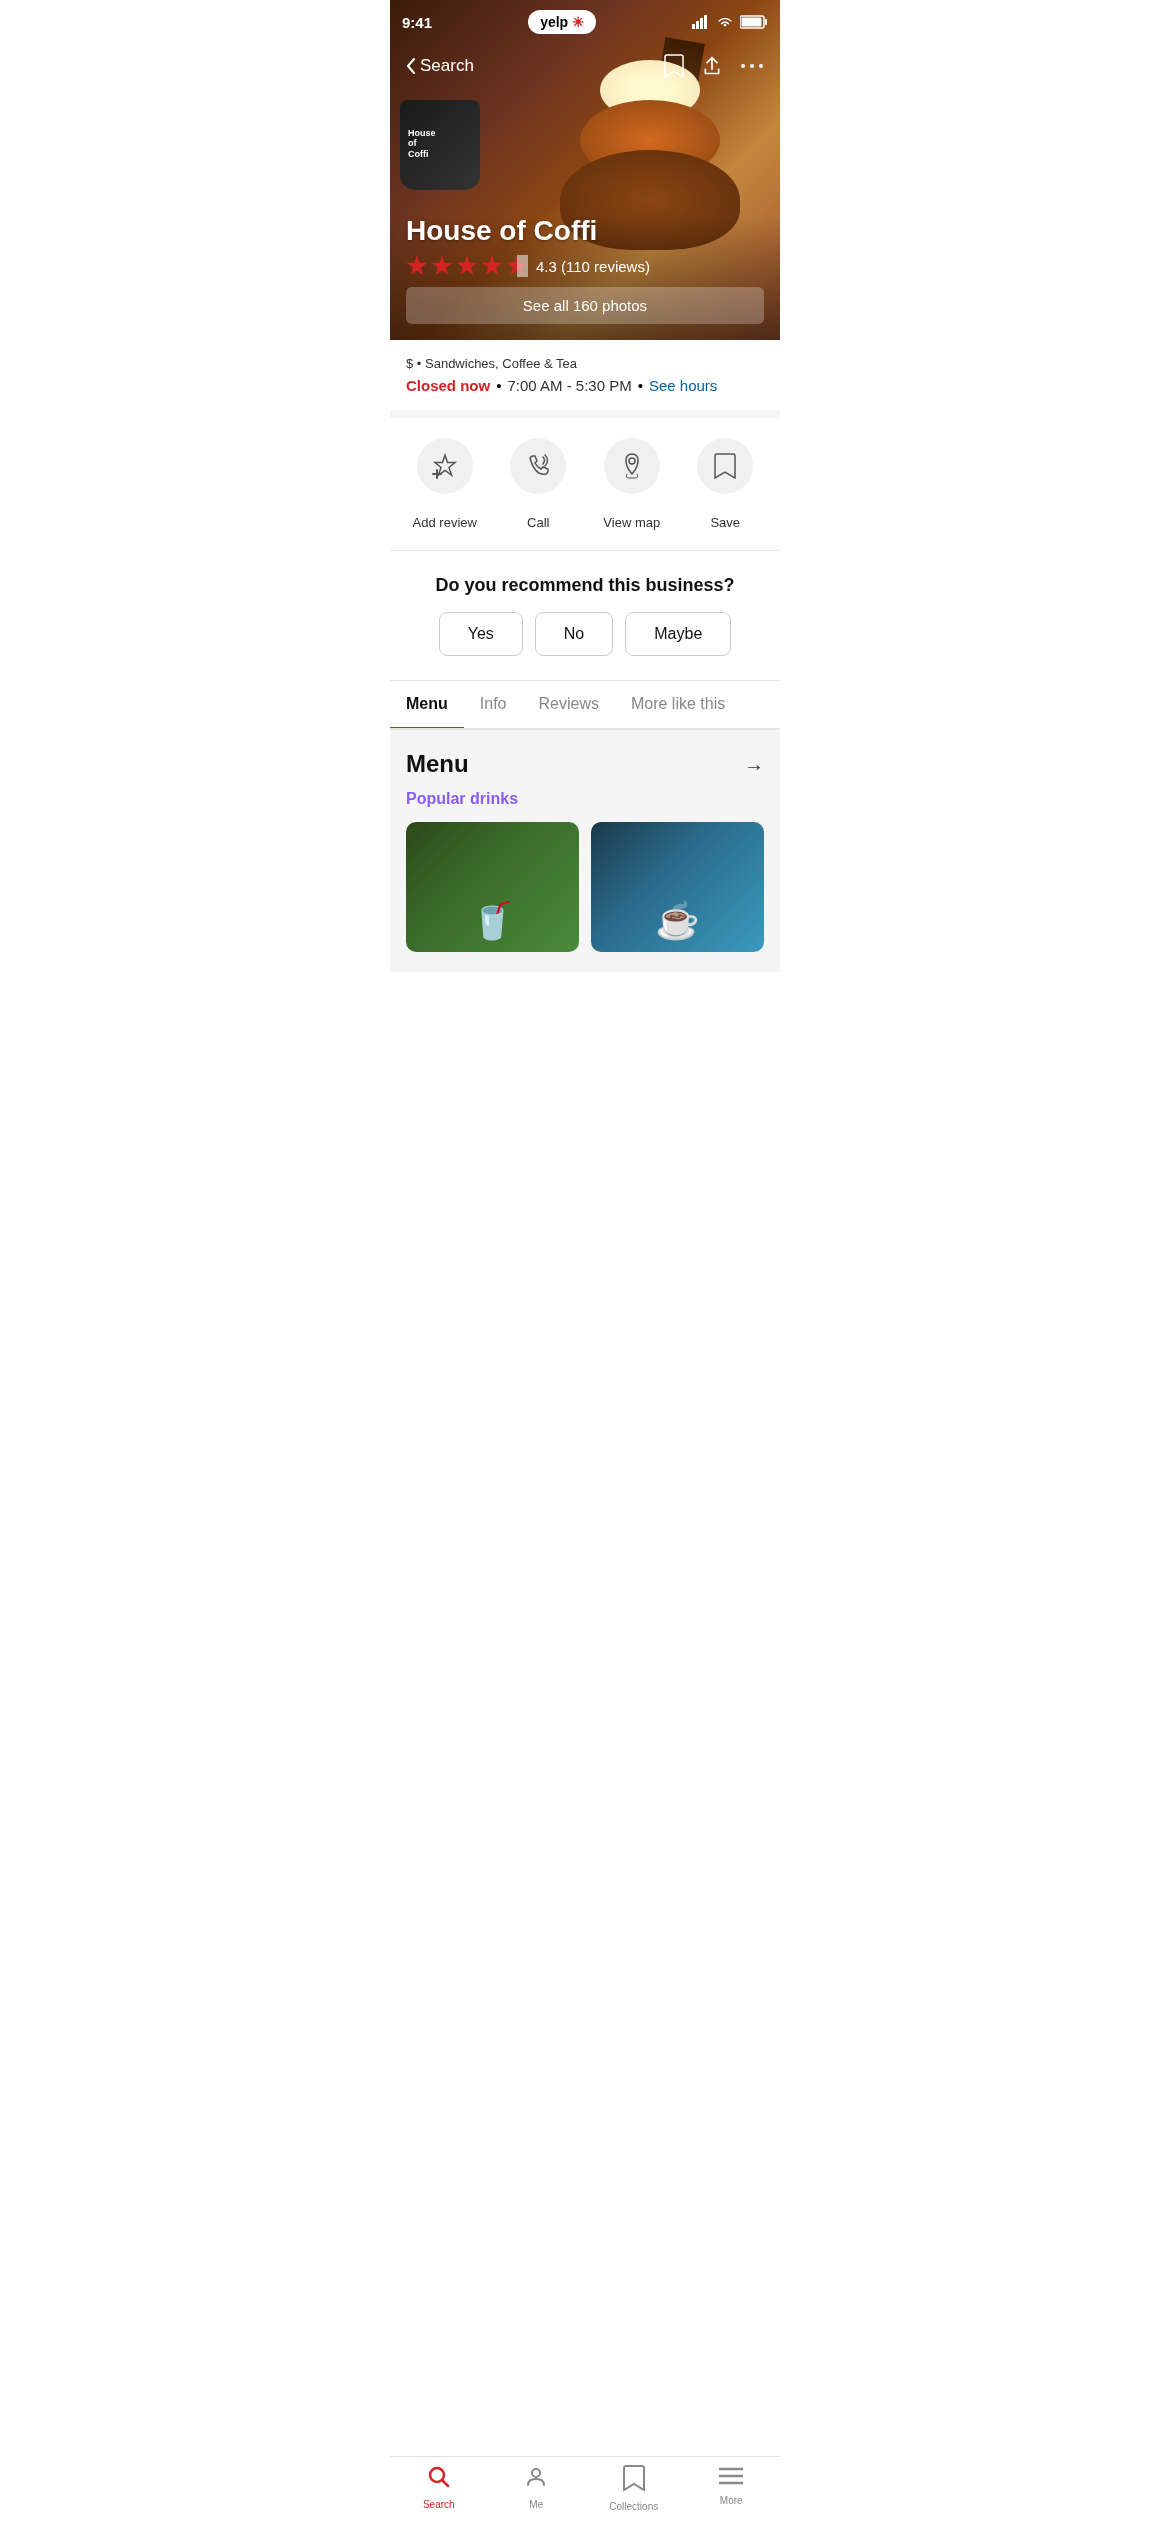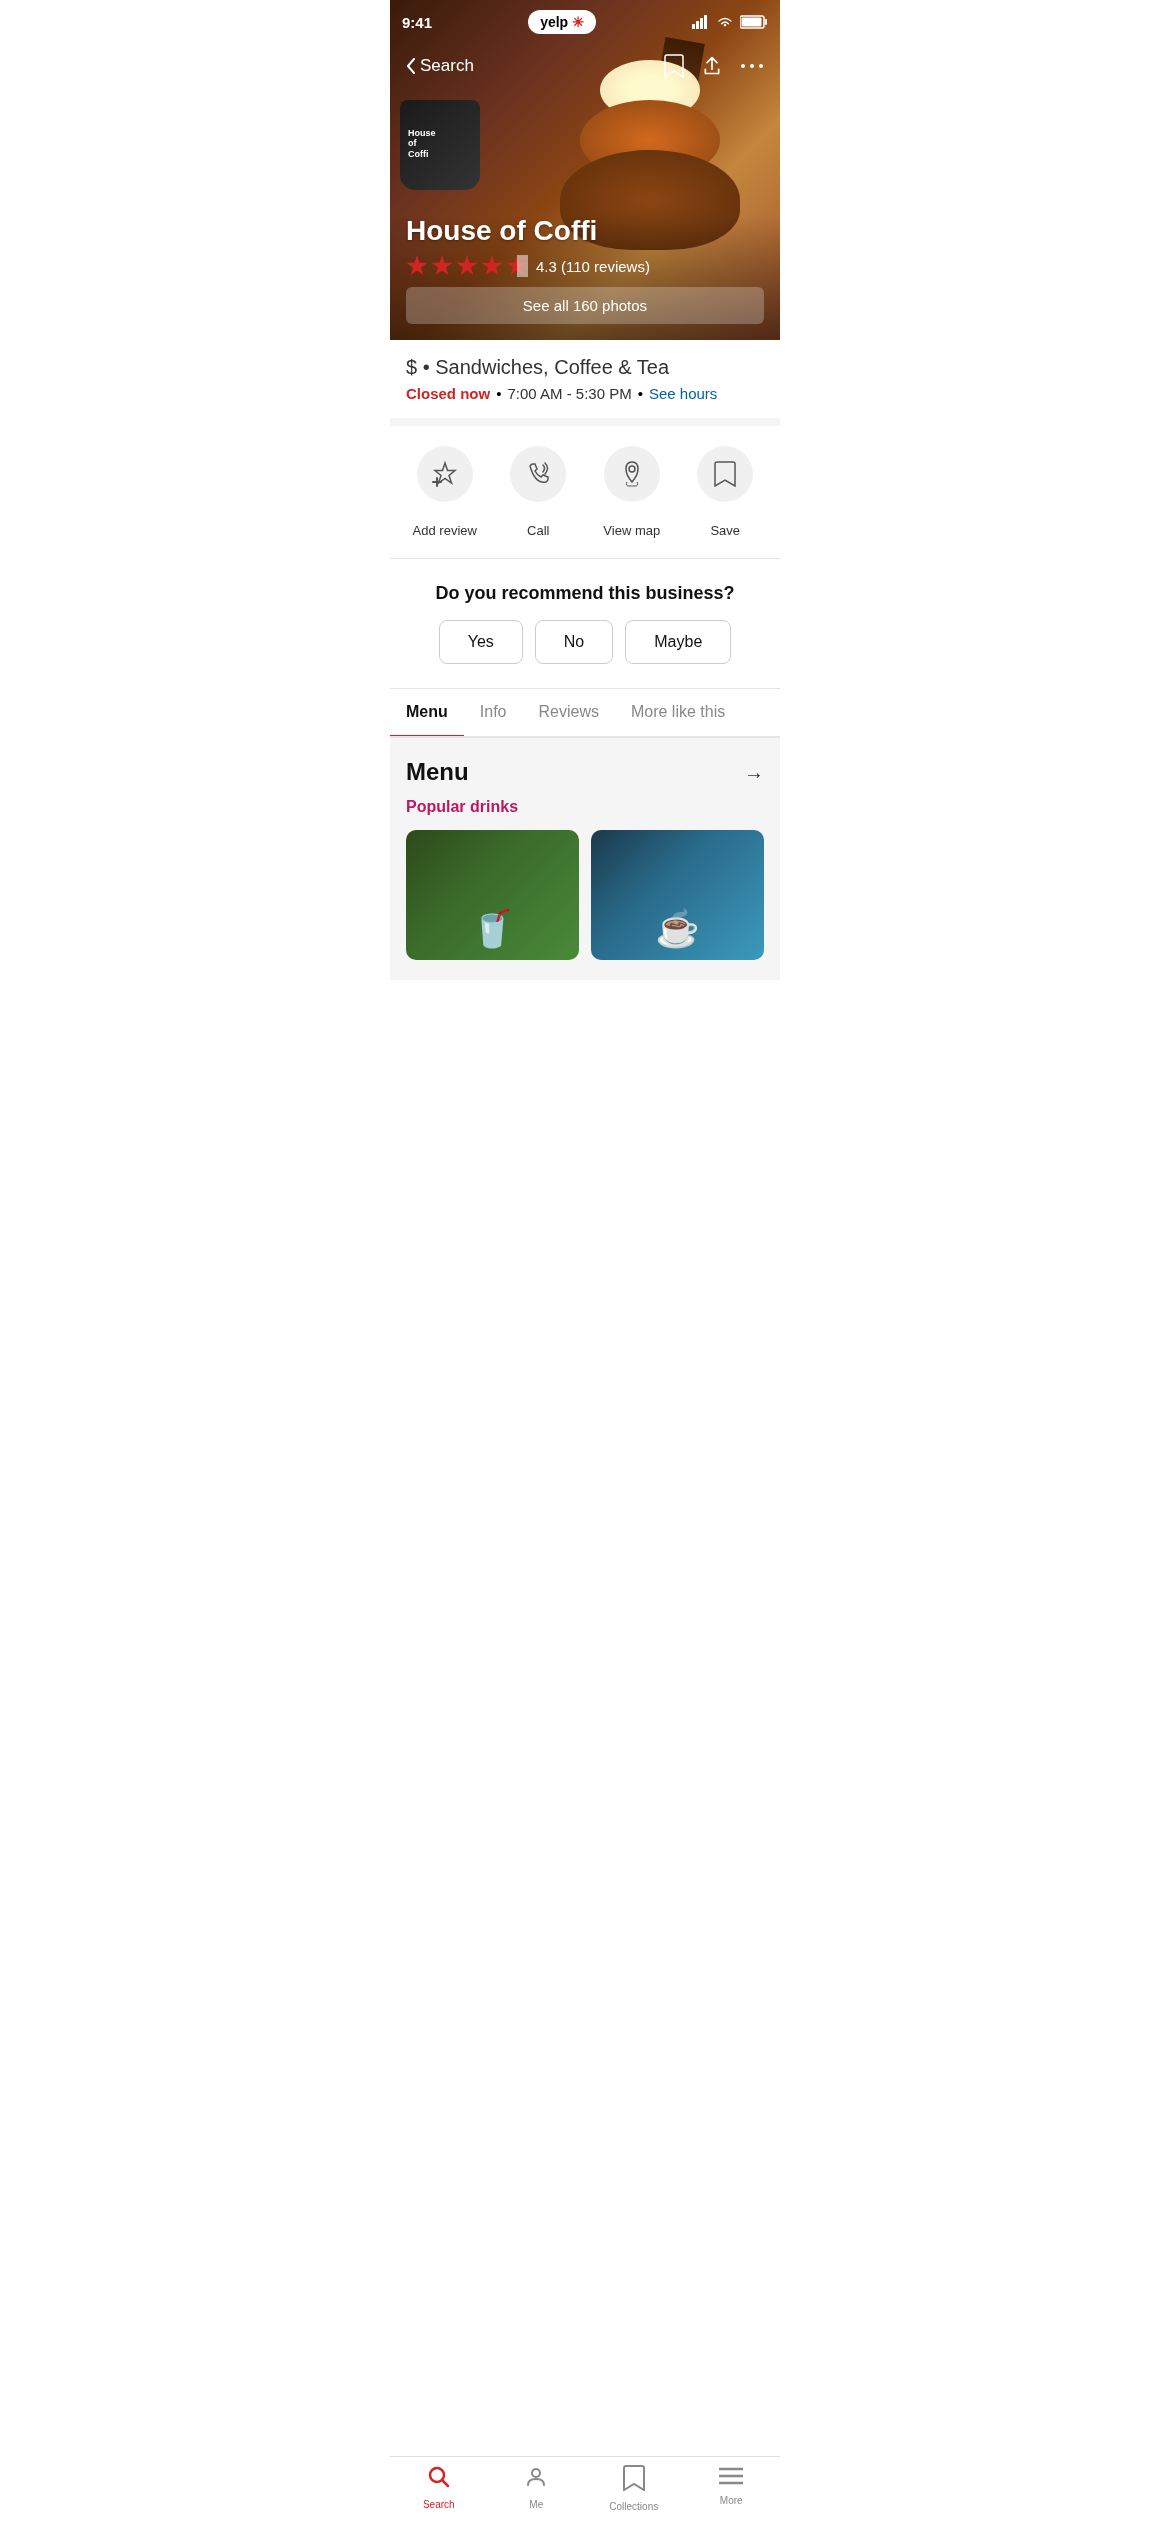--- a/index.html
+++ b/index.html
@@ -230,21 +230,21 @@
       text-align: center;
     }
 
     
     .info-section {
       background: #fff;
       padding: 16px;
       border-bottom: 8px solid #f5f5f5;
     }
     .business-category {
-      font-size: 20px;
+      font-size: 13px;
       color: #333;
       margin-bottom: 6px;
     }
     .hours-row {
       display: flex;
       align-items: center;
       gap: 6px;
       font-size: 15px;
     }
     .closed-text {
@@ -357,21 +357,21 @@
       font-weight: 800;
       color: #111;
     }
     .menu-arrow {
       font-size: 20px;
       color: #333;
     }
     .popular-drinks-label {
       font-size: 16px;
       font-weight: 700;
-      color: #be185d;
+      color: #8b5cf6;
       margin-bottom: 14px;
     }
     .drink-images {
       display: flex;
       gap: 12px;
     }
     .drink-img {
       flex: 1;
       height: 130px;
       border-radius: 10px;

